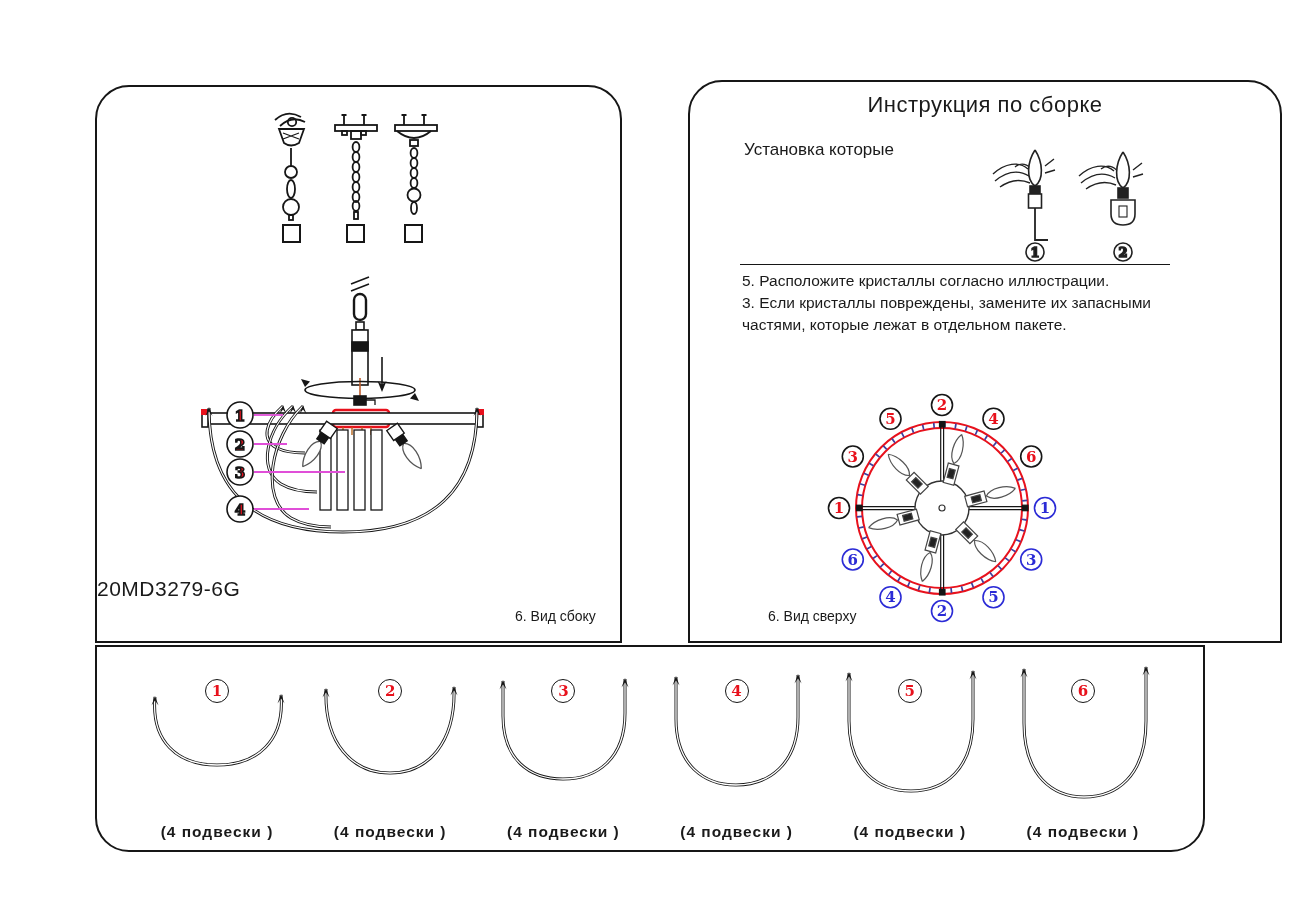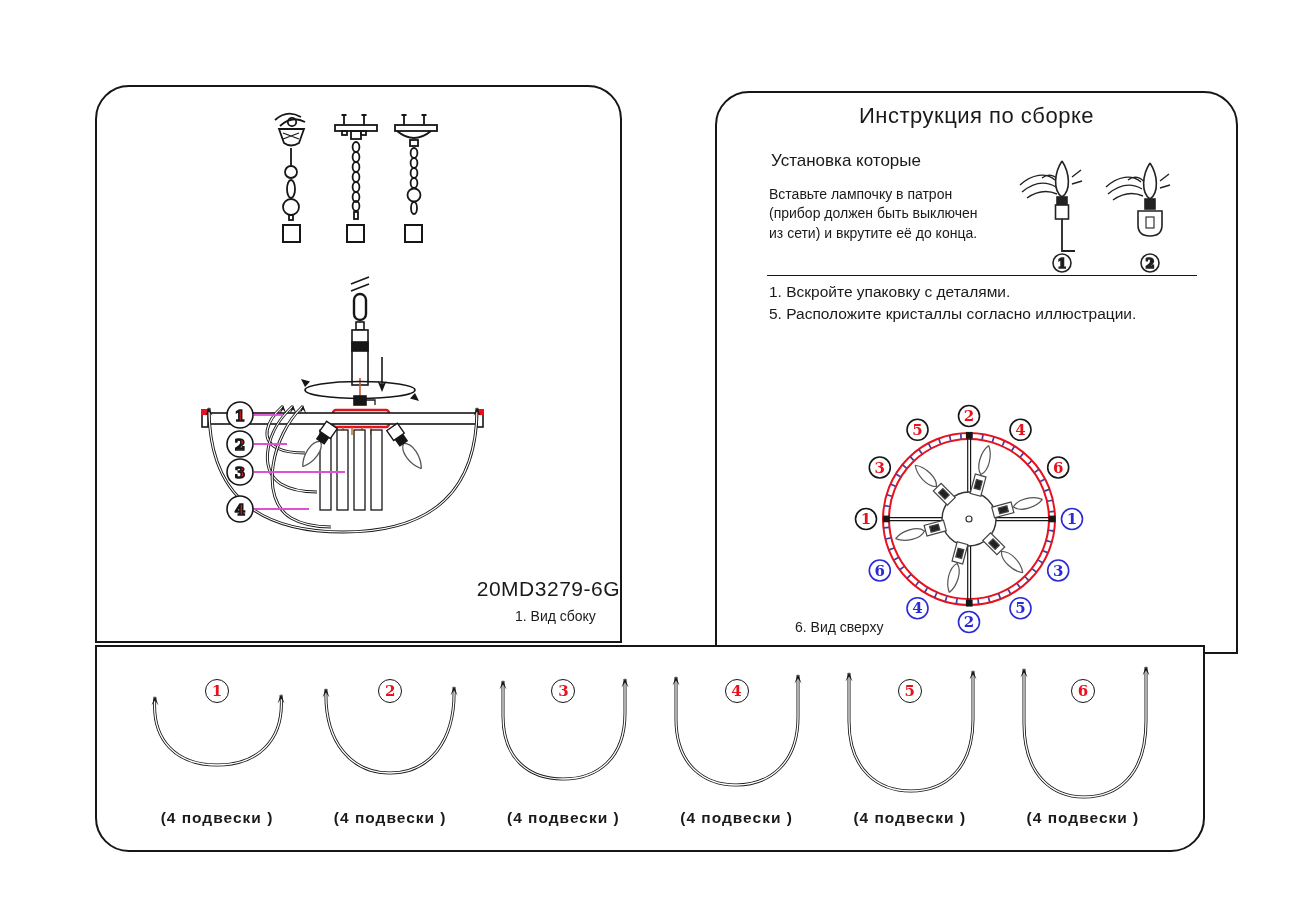--- a/index.html
+++ b/index.html
@@ -1,35 +1,35 @@
 <!DOCTYPE html>
 <html><head>
 <meta charset="utf-8">
 <style>
   html,body{margin:0;padding:0;background:#ffffff;}
   .sheet{position:relative;width:1300px;height:919px;background:#fff;
          font-family:"Liberation Sans",sans-serif;color:#1a1a1a;overflow:hidden;}
   .panel{position:absolute;background:#fff;border:2px solid #161616;box-sizing:border-box;}
   .panel-left {left:95px;top:85px;width:527px;height:558px;border-radius:34px 34px 0 0;}
-  .panel-right{left:715px;top:80px;width:523px;height:563px;border-radius:34px 34px 0 0;margin-top:11px;}
+  .panel-right{left:688px;top:80px;width:594px;height:563px;border-radius:34px 34px 0 0;}
   .panel-bottom{left:95px;top:645px;width:1110px;height:207px;border-radius:0 0 34px 34px;
                 display:flex;justify-content:space-between;padding:0 34px;}
   .abs{position:absolute;}
   .title{width:100%;text-align:center;top:10px;font-size:22px;letter-spacing:.5px;}
   .heading{left:54px;top:58px;font-size:17px;}
   .bodytext{left:52px;top:92px;width:222px;font-size:14px;line-height:1.38;}
   .steps{left:52px;top:188px;width:465px;font-size:15.5px;line-height:1.42;}
   .steps p{margin:0;}
   .caption{font-size:14px;}
-  .model{width:100%;text-align:right;top:490px;font-size:21px;letter-spacing:.5px;}
+  .model{width:100%;text-align:left;top:490px;font-size:21px;letter-spacing:.5px;}
   .hr-line{left:50px;top:182px;width:430px;border-top:1.6px solid #161616;height:0;}
   svg{display:block;}
   .hook-item{position:relative;width:172px;display:flex;flex-direction:column;align-items:center;}
   .hook-item svg{margin-top:14px;}
-  .hook-label{margin-top:0px;font-size:15.5px;font-weight:bold;letter-spacing:1px;white-space:nowrap;}
+  .hook-label{margin-top:14px;font-size:15.5px;font-weight:bold;letter-spacing:1px;white-space:nowrap;}
   .numchip{position:absolute;top:32px;left:50%;transform:translateX(-50%);
            width:22px;height:22px;border:1.7px solid #161616;border-radius:50%;
            display:flex;align-items:center;justify-content:center;
            font-family:"DejaVu Serif",serif;font-weight:bold;font-size:15px;color:#e8111c;background:#fff;}
   text.circdigit{font-family:"DejaVu Serif",serif;font-weight:bold;font-size:15px;text-anchor:middle;}
   text.red{fill:#e8111c;} text.blue{fill:#2b2bd6;} text.black{fill:#161616;}
   circle.lblring{fill:#fff;stroke-width:1.6;}
   circle.ringblack{stroke:#161616;} circle.ringblue{stroke:#2b2bd6;}
 </style>
 </head>
@@ -154,28 +154,27 @@
           <text class="circdigit red" x="141" y="177.5">2</text>
           <circle class="lblring ringblack" cx="141" cy="200" r="13"></circle>
           <text class="circdigit red" x="141" y="205.5">3</text>
           <circle class="lblring ringblack" cx="141" cy="237" r="13"></circle>
           <text class="circdigit red" x="141" y="242.5">4</text>
         </g>
       </g>
     </svg>
 
     <div class="abs model">20MD3279-6G</div>
-    <div class="abs caption" style="left:418px;top:521px;">1. Вид сбоку</div>
+    <div class="abs caption" style="left:418px;top:521px;">6. Вид сбоку</div>
   </section>
 
   <section class="panel panel-right">
     <h1 class="abs title" style="margin:0;font-weight:normal;">Инструкция по сборке</h1>
 
     <div class="abs heading">Установка которые</div>
-    <div class="abs bodytext">Вставьте лампочку в патрон (прибор должен быть выключен из сети) и вкрутите её до конца.</div>
 
     <svg class="abs" style="left:283px;top:58px;" width="200" height="122" viewBox="0 0 200 122">
       <g transform="translate(12,4)" stroke="#222" stroke-width="1.6" fill="none">
         <path d="M8,30 C20,19 34,17 43,25 M10,37 C22,27 34,26 44,32 M15,43 C25,36 36,35 45,39 M30,23 C36,18 43,20 47,26" stroke-width="1.4"></path>
         <path d="M60,22 l9,-7 M60,29 l10,-3" stroke-width="1.4"></path>
         <path d="M50,6 C42,18 41,36 50,42 C59,36 58,18 50,6" fill="#fff"></path>
         <rect x="45" y="42" width="10" height="8" fill="#222"></rect>
         <rect x="43.5" y="50" width="13" height="14" fill="#fff"></rect>
         <path d="M50,64 V96 H63" stroke-width="1.8"></path>
         <circle cx="50" cy="108" r="9" fill="#fff"></circle>
@@ -189,22 +188,22 @@
         <path d="M36,56 h24 v14 q0,11 -12,11 q-12,0 -12,-11 Z" fill="#fff"></path>
         <rect x="44" y="62" width="8" height="11" stroke-width="1.1"></rect>
         <circle cx="48" cy="108" r="9" fill="#fff"></circle>
         <text class="circdigit black" x="48" y="113" style="font-size:13px;">2</text>
       </g>
     </svg>
 
     <div class="abs hr-line"></div>
 
     <div class="abs steps">
-      <p>1. Вскройте упаковку с деталями.</p>
       <p>5. Расположите кристаллы согласно иллюстрации.</p>
+      <p>3. Если кристаллы повреждены, замените их запасными частями, которые лежат в отдельном пакете.</p>
     </div>
 
     <svg class="abs" style="left:112px;top:308px;" width="280" height="244" viewBox="0 0 280 244">
 
       <circle cx="140" cy="118" r="86" fill="none" stroke="#e8111c" stroke-width="2"></circle>
       <circle cx="140" cy="118" r="80" fill="none" stroke="#e8111c" stroke-width="2"></circle>
       <circle cx="140" cy="118" r="83" fill="none" stroke="#3f3f9f" stroke-width="5" stroke-dasharray="1.7 9.2"></circle>
 
       <g stroke="#161616" stroke-width="1.2">
         <line x1="138.7" y1="34" x2="138.7" y2="202"></line>

